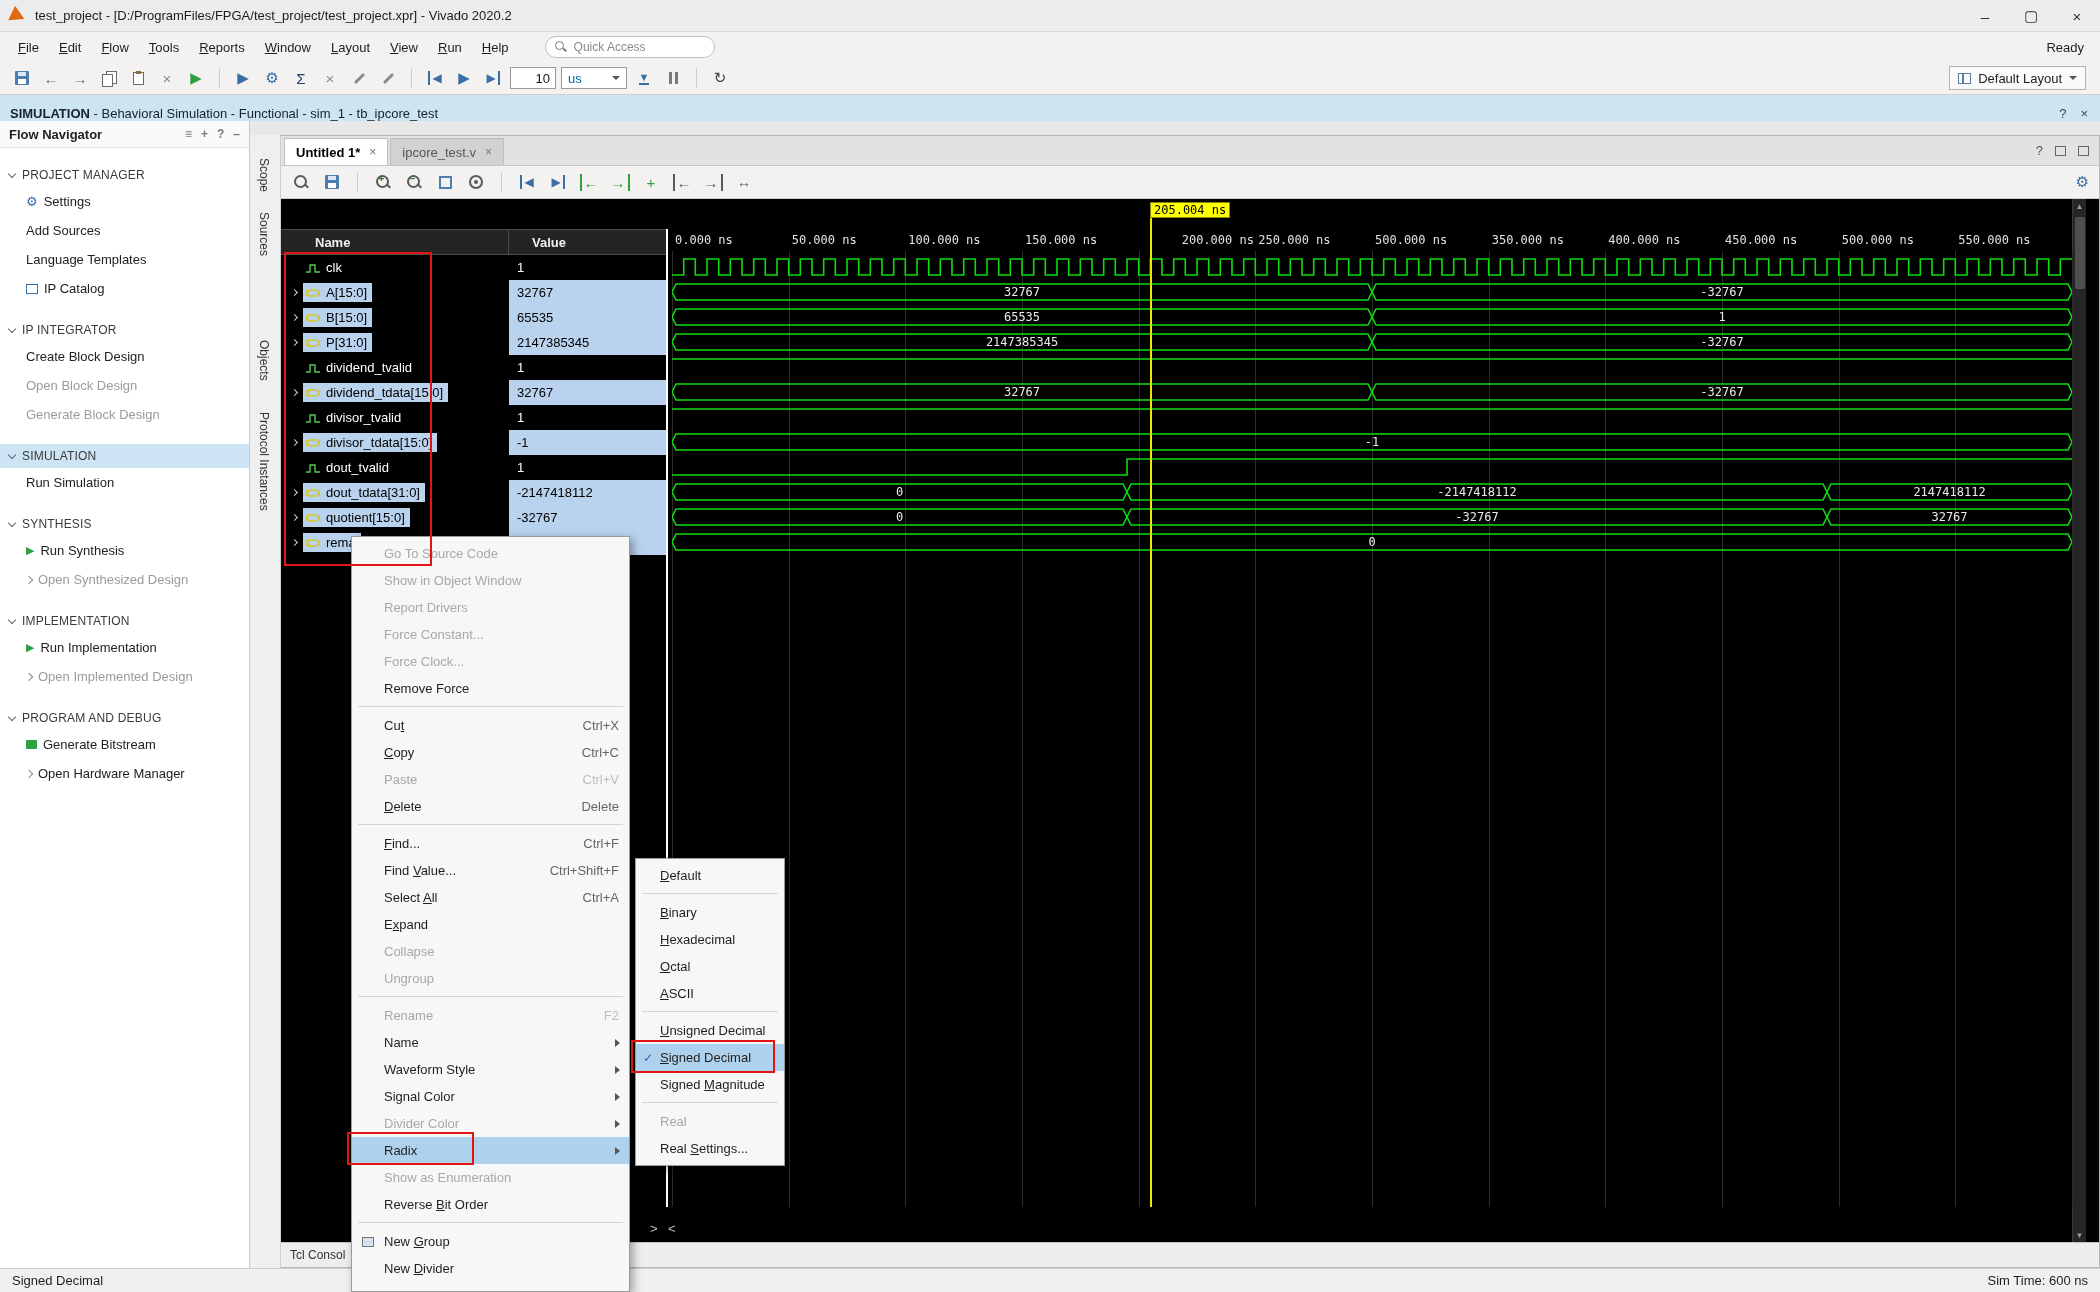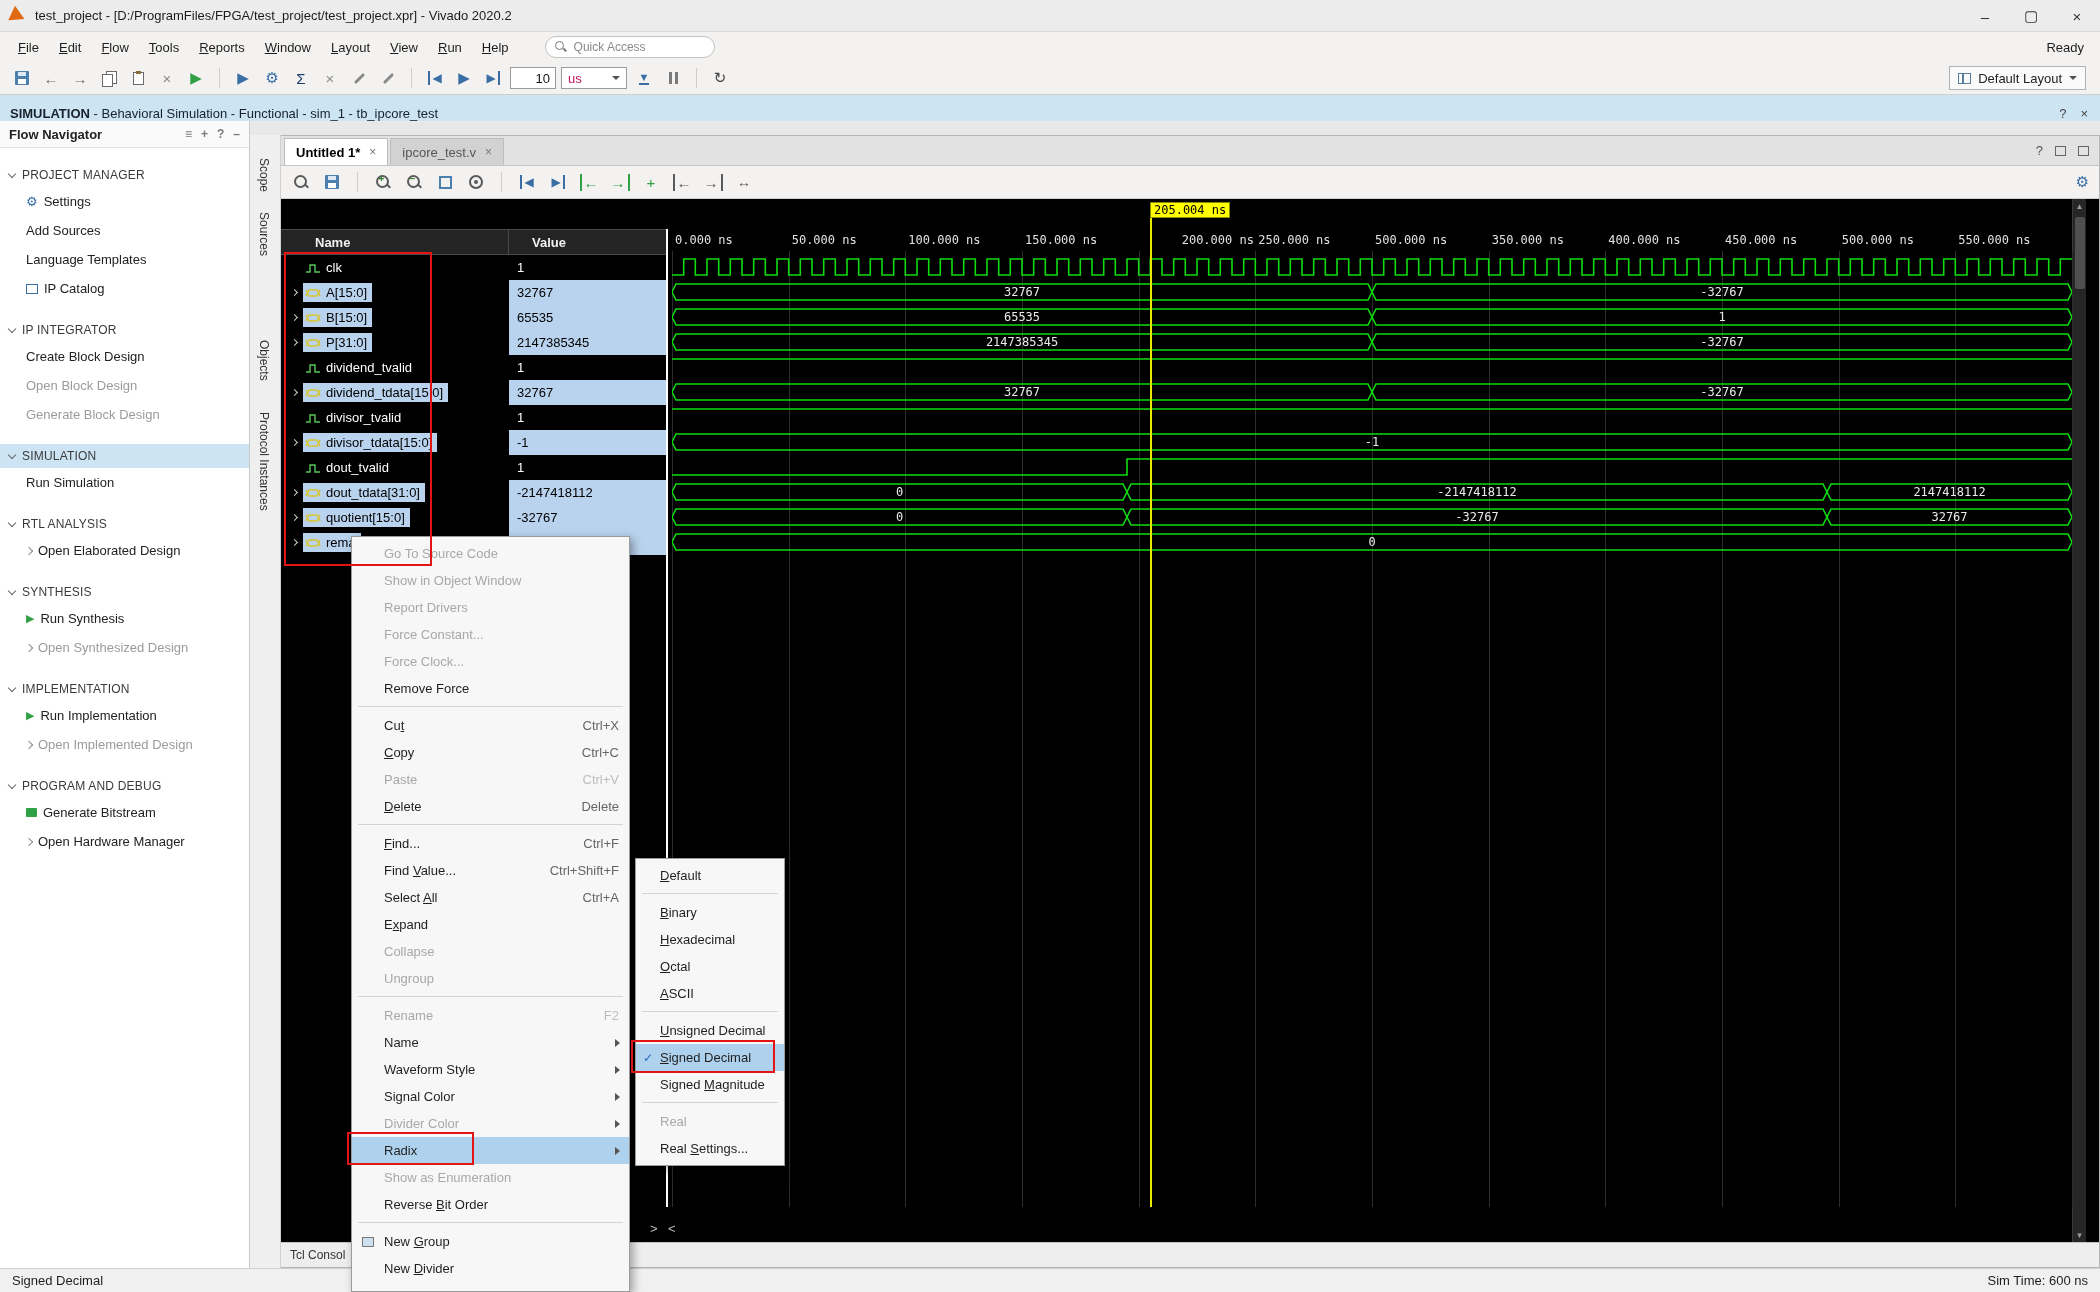--- a/index.html
+++ b/index.html
@@ -18,21 +18,21 @@
 .quick-access{display:flex;align-items:center;gap:7px;margin-left:26px;width:170px;height:22px;border:1px solid #c2c2c2;border-radius:11px;background:#fff;padding:0 9px;color:#8a8a8a;font-size:12px}
 .mini-mag{position:relative;width:12px;height:12px;flex:none}
 .mini-mag:before{content:"";position:absolute;left:0;top:0;width:7px;height:7px;border:1.5px solid #777;border-radius:50%}
 .mini-mag:after{content:"";position:absolute;left:8px;top:8px;width:4px;height:1.5px;background:#777;transform:rotate(45deg)}
 .ready{position:absolute;right:16px;color:#1e1e1e}
 
 .toolbar{position:absolute;top:62px;left:0;right:0;height:33px;background:#f3f2f1;border-bottom:1px solid #cfcfcf;display:flex;align-items:center;padding-left:10px;gap:5px}
 .tbtn{min-width:24px;height:24px;display:flex;align-items:center;justify-content:center;font-size:15px}
 .tsep{width:1px;height:20px;background:#cdcdcd;margin:0 6px}
 .time-input{width:46px;height:22px;border:1px solid #9a9a9a;background:#fff;display:flex;align-items:center;justify-content:flex-end;padding-right:5px;font-size:13px;color:#111}
-.unit-select{width:66px;height:22px;border:1px solid #9a9a9a;background:#fff;display:flex;align-items:center;justify-content:space-between;padding:0 6px;font-size:13px;color:#be185d}
+.unit-select{width:66px;height:22px;border:1px solid #9a9a9a;background:#fff;display:flex;align-items:center;justify-content:space-between;padding:0 6px;font-size:13px;color:#0369a1}
 .caret{width:0;height:0;border-top:4px solid #555;border-left:4px solid transparent;border-right:4px solid transparent}
 .layout-select{position:absolute;right:14px;height:24px;border:1px solid #b2b2b2;background:#fafafa;display:flex;align-items:center;gap:7px;padding:0 8px;font-size:13px;color:#222}
 .grid-icon{width:13px;height:11px;border:1.5px solid #5a7da0;position:relative}
 .grid-icon:before{content:"";position:absolute;left:3px;top:0;bottom:0;width:1.5px;background:#5a7da0}
 
 .caption{position:absolute;top:95px;left:0;right:0;height:38px;background:#cde4f3;border-bottom:1px solid #a6c6de;display:flex;align-items:center;padding-left:10px;font-size:13px;color:#17222c}
 .caption-btns{margin-left:auto;display:flex;gap:14px;padding-right:12px;color:#444;font-size:13px}
 
 .flownav{position:absolute;top:121px;left:0;width:250px;bottom:24px;background:#fff;border-right:1px solid #c9c9c9;overflow:hidden}
 .fn-header{height:27px;display:flex;align-items:center;padding:0 9px;border-bottom:1px solid #e4e4e4;font-weight:bold;font-size:13px;color:#222;background:#fafafa}
@@ -287,30 +287,20 @@
           <span>Generate Block Design</span>
         </div>
       </div>
       <div class="fn-section">
         <div class="fn-title selected">
           <span class="chev-d"></span>
           <span>SIMULATION</span>
         </div>
         <div class="fn-item">
           <span>Run Simulation</span>
-        </div>
-      </div>
-      <div class="fn-section">
-        <div class="fn-title">
-          <span class="chev-d"></span>
-          <span>RTL ANALYSIS</span>
-        </div>
-        <div class="fn-item">
-          <span class="chev-r"></span>
-          <span>Open Elaborated Design</span>
         </div>
       </div>
       <div class="fn-section">
         <div class="fn-title">
           <span class="chev-d"></span>
           <span>SYNTHESIS</span>
         </div>
         <div class="fn-item">
           <span class="fn-play">▶</span>
           <span>Run Synthesis</span>

